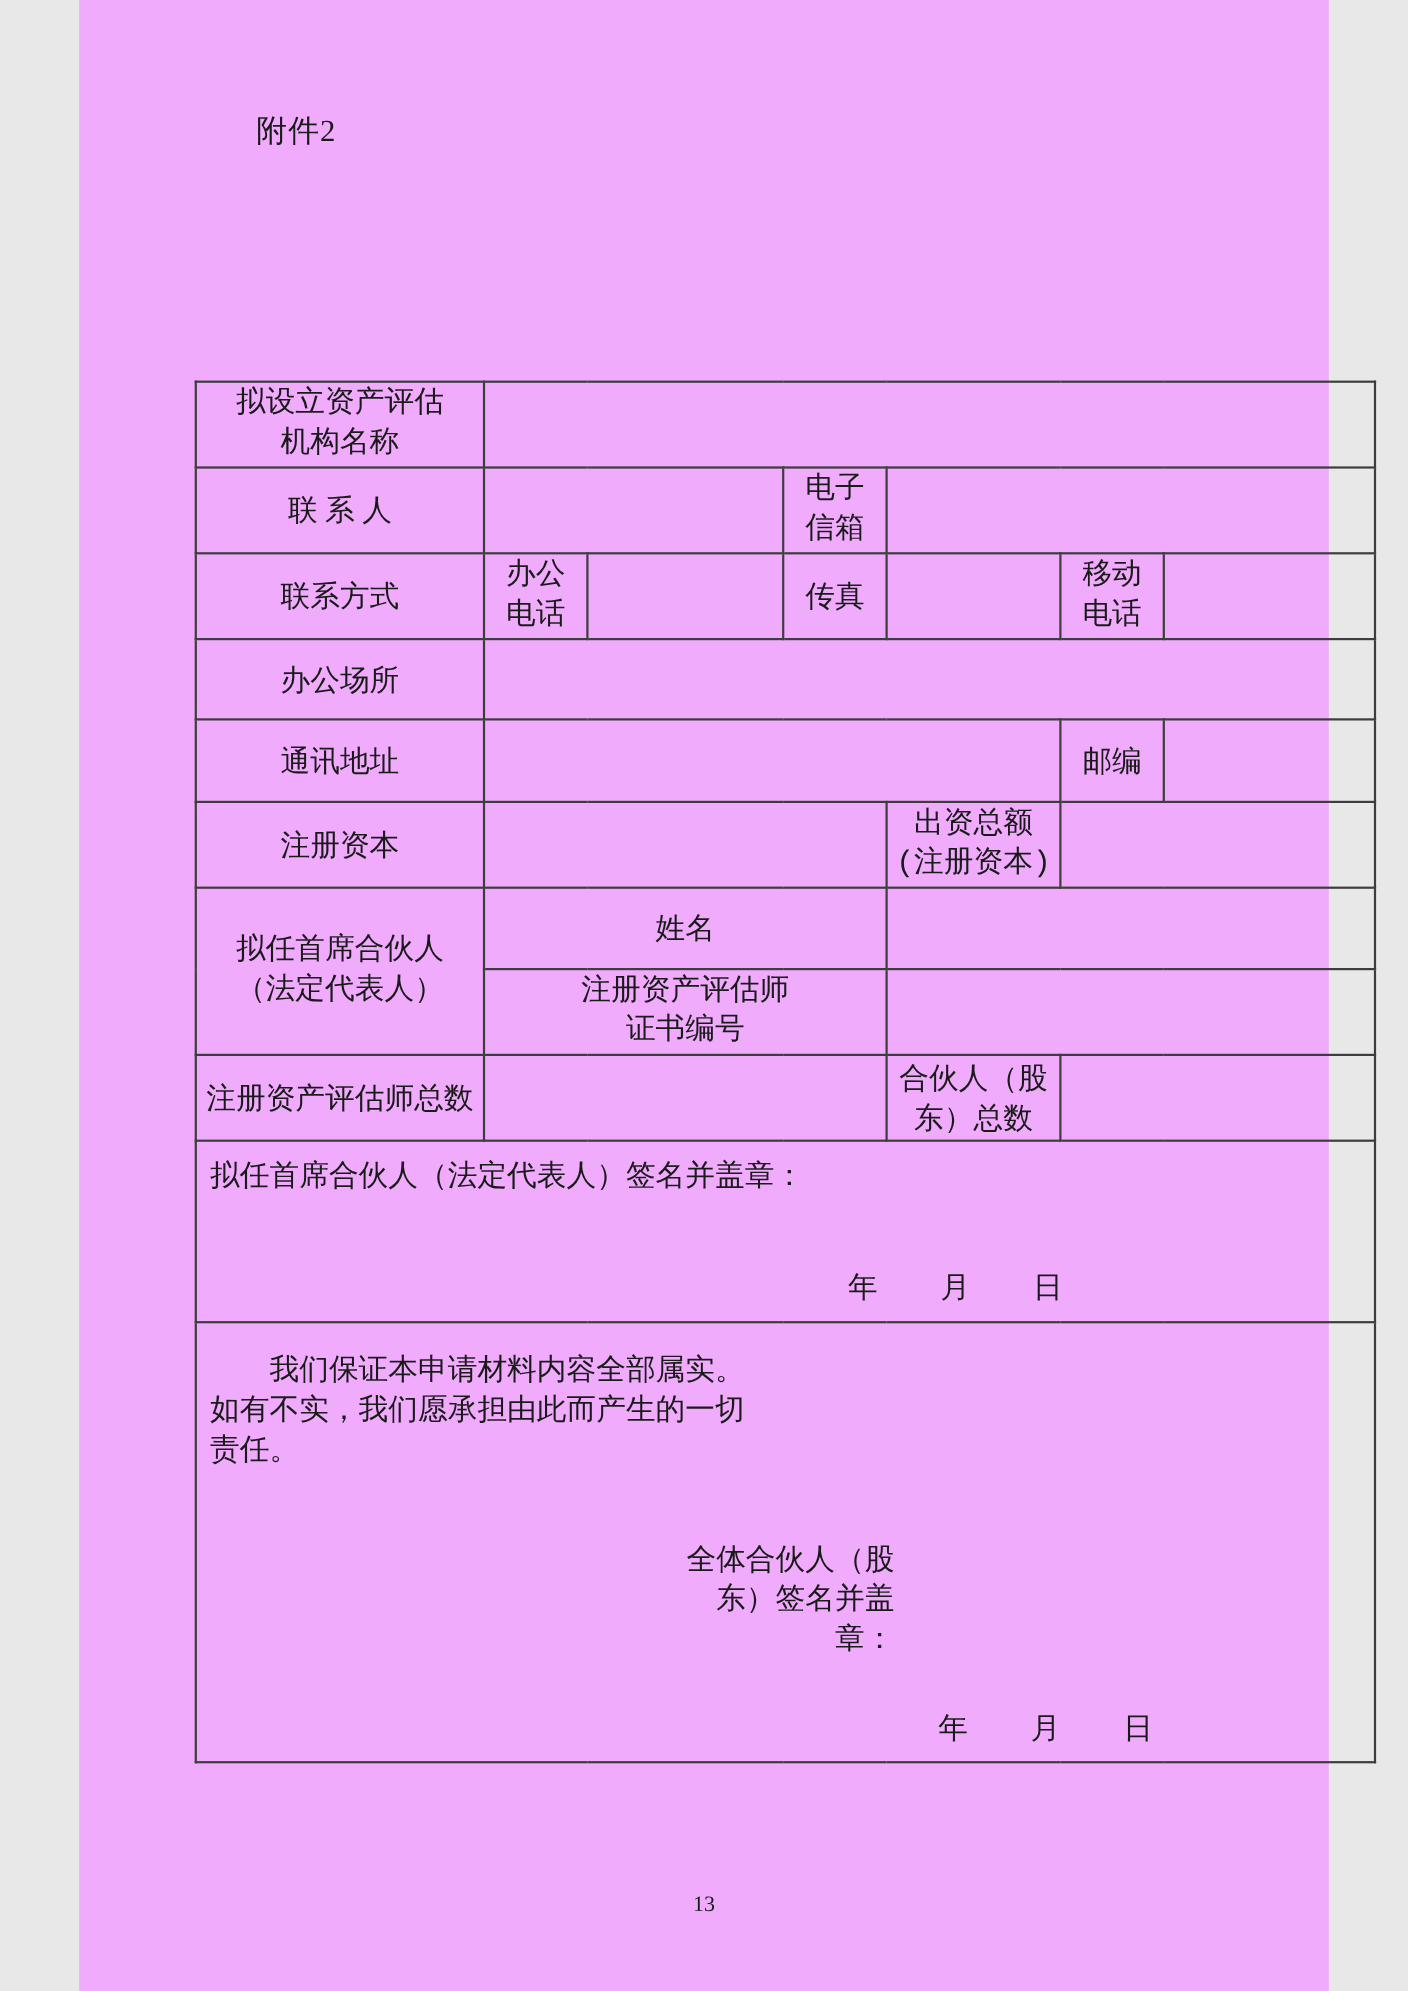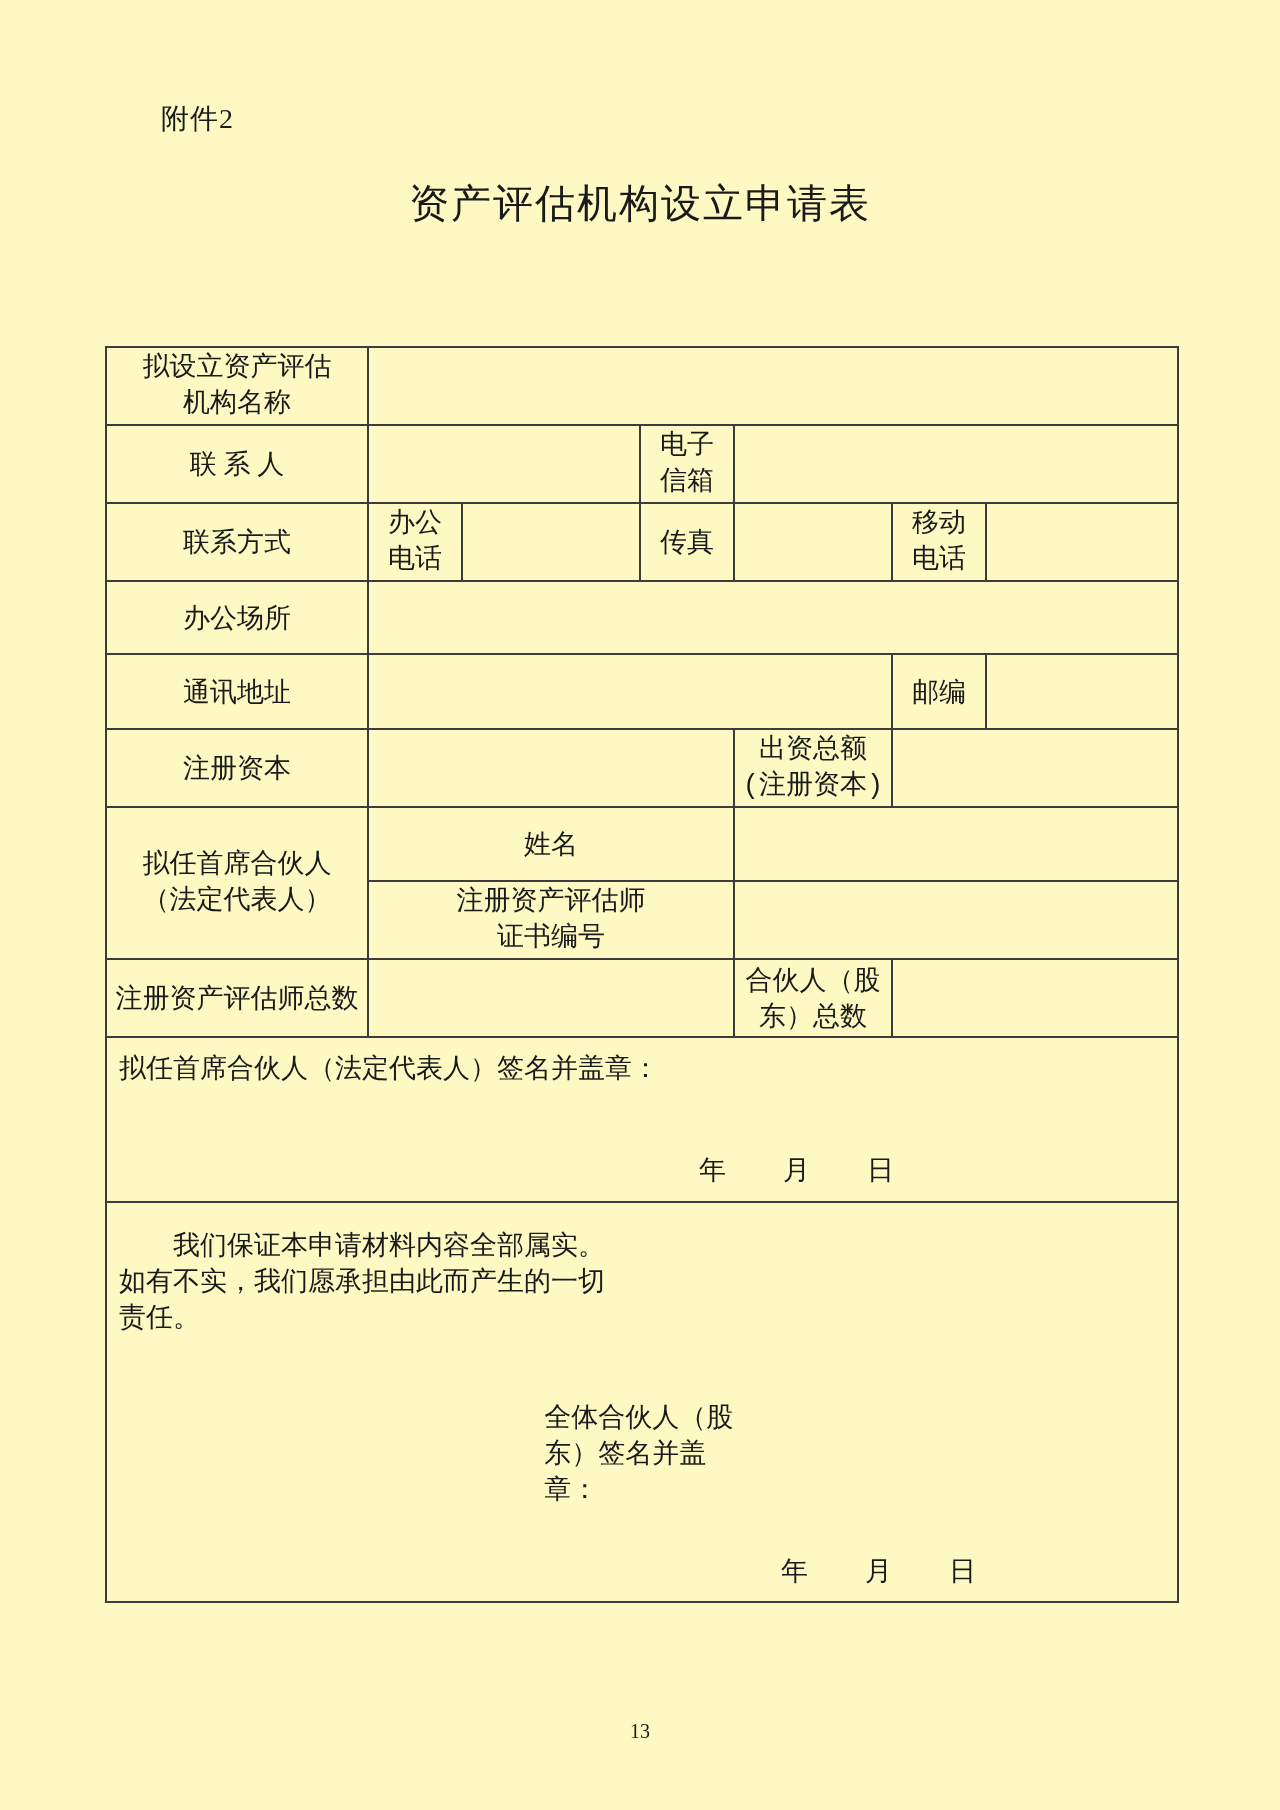--- a/index.html
+++ b/index.html
@@ -1,20 +1,20 @@
 <!DOCTYPE html>
 <html><head>
 <meta charset="utf-8">
 <style>
   html,body { margin:0; padding:0; background:#e8e8e8; }
   .page {
     position:relative;
-    width:1280px; height:1810px;
+    width:1136px; height:1810px;
     margin:0 auto;
-    background:#fef9c3;
+    background:#f0abfc;
     font-family:"Liberation Serif","DejaVu Serif",serif;
     color:#1a1a1a;
   }
   .attachment {
     position:absolute; top:100px; left:161px;
     font-size:28px; letter-spacing:1px;
   }
   .doc-title {
     position:absolute; top:176px; left:0; width:100%;
     margin:0; text-align:center;
@@ -44,34 +44,33 @@
     margin-top:auto; margin-bottom:8px;
     text-align:right; padding-right:200px;
     white-space:pre; letter-spacing:1px;padding-left:40px;
   }
   .big-block { display:flex; flex-direction:row; height:394px; }
   .declaration {
     margin:24px 14px 0 12px;
     text-indent:2em;
     line-height:36px;
   }
-  .center-sign { margin-top:196px; text-align:left; margin-left:-100px; }
+  .center-sign { margin-top:196px; text-align:right; margin-left:-100px; }
   .pageno {
     position:absolute; top:1680px; left:0; width:100%;
     text-align:center; font-size:20px;margin-top:40px;
   }
 </style>
 </head>
 <body>
 
 <div class="page">
 
   <div class="attachment">附件2</div>
 
-  <h1 class="doc-title">资产评估机构设立申请表</h1>
 
   <table class="form-table">
     <colgroup>
       <col style="width:262px">
       <col style="width:94px">
       <col style="width:178px">
       <col style="width:94px">
       <col style="width:158px">
       <col style="width:94px">
       <col style="width:192px">

